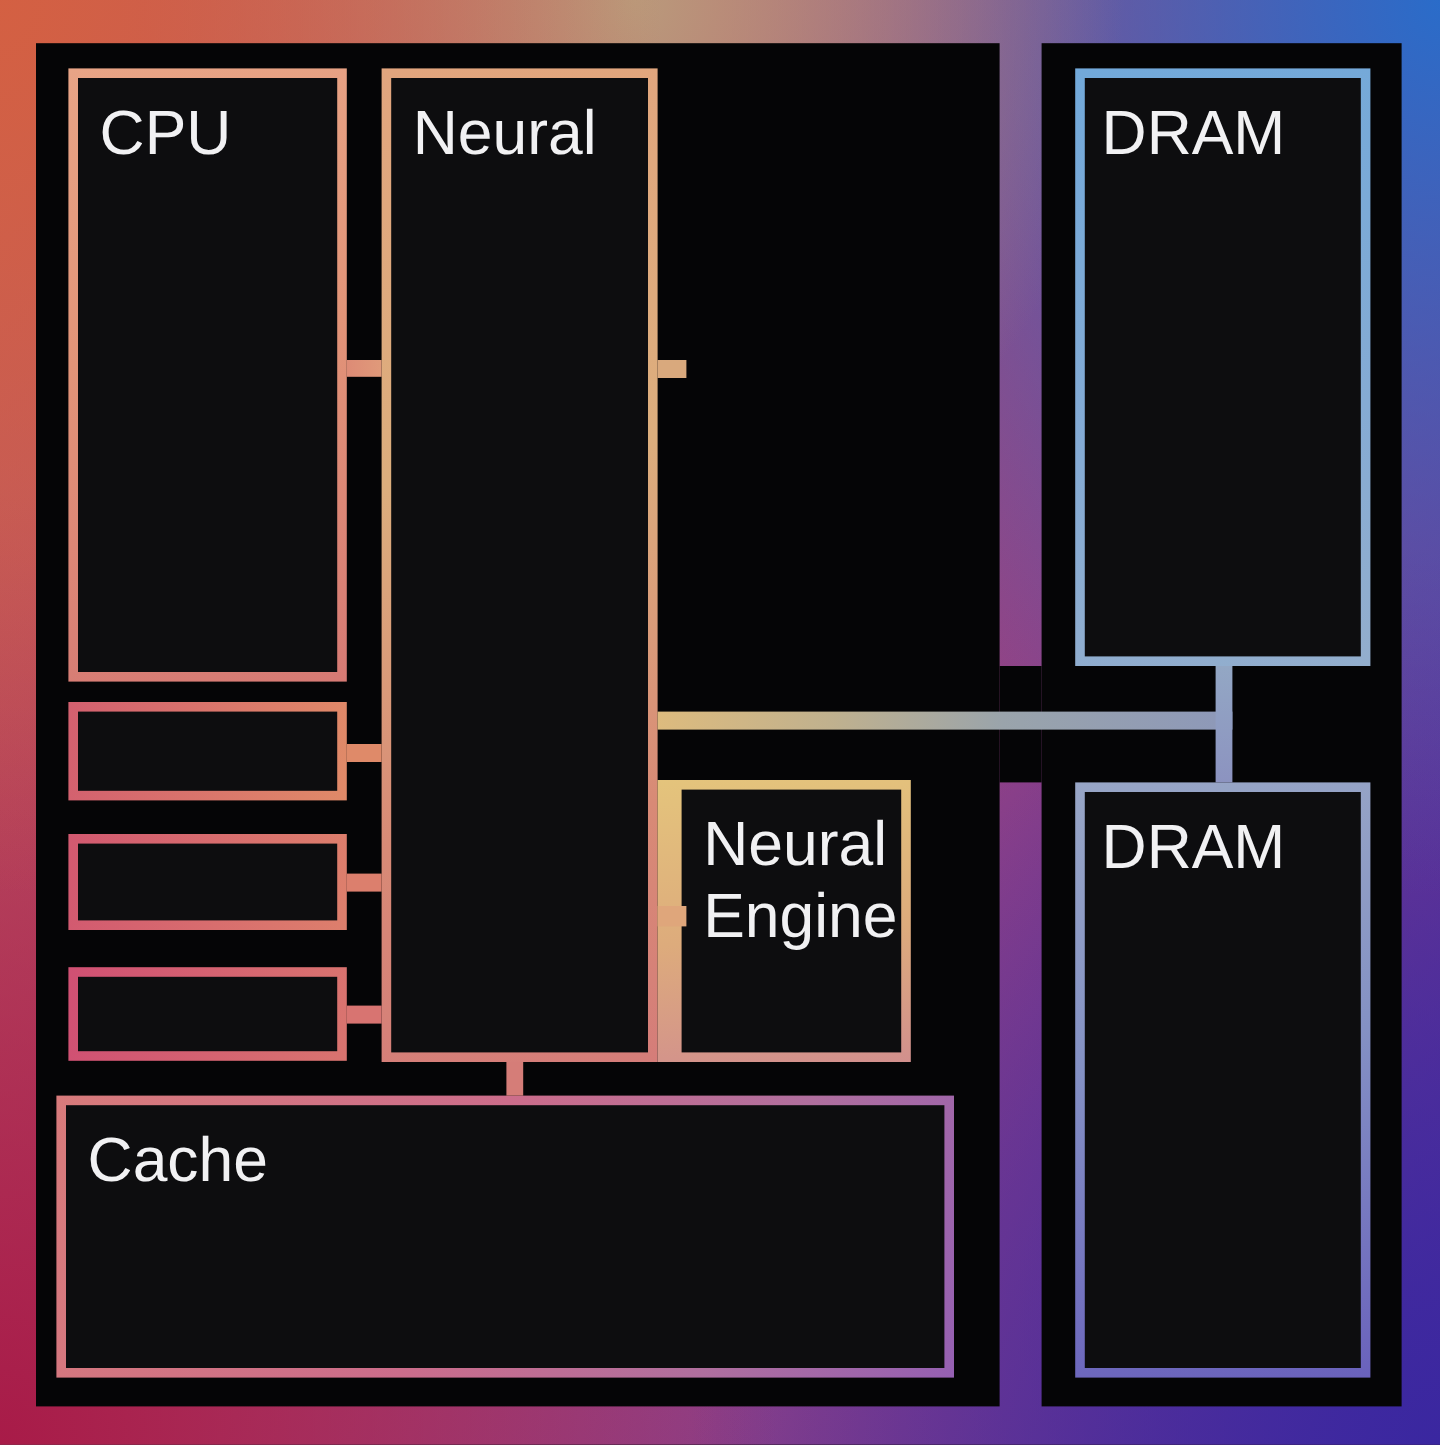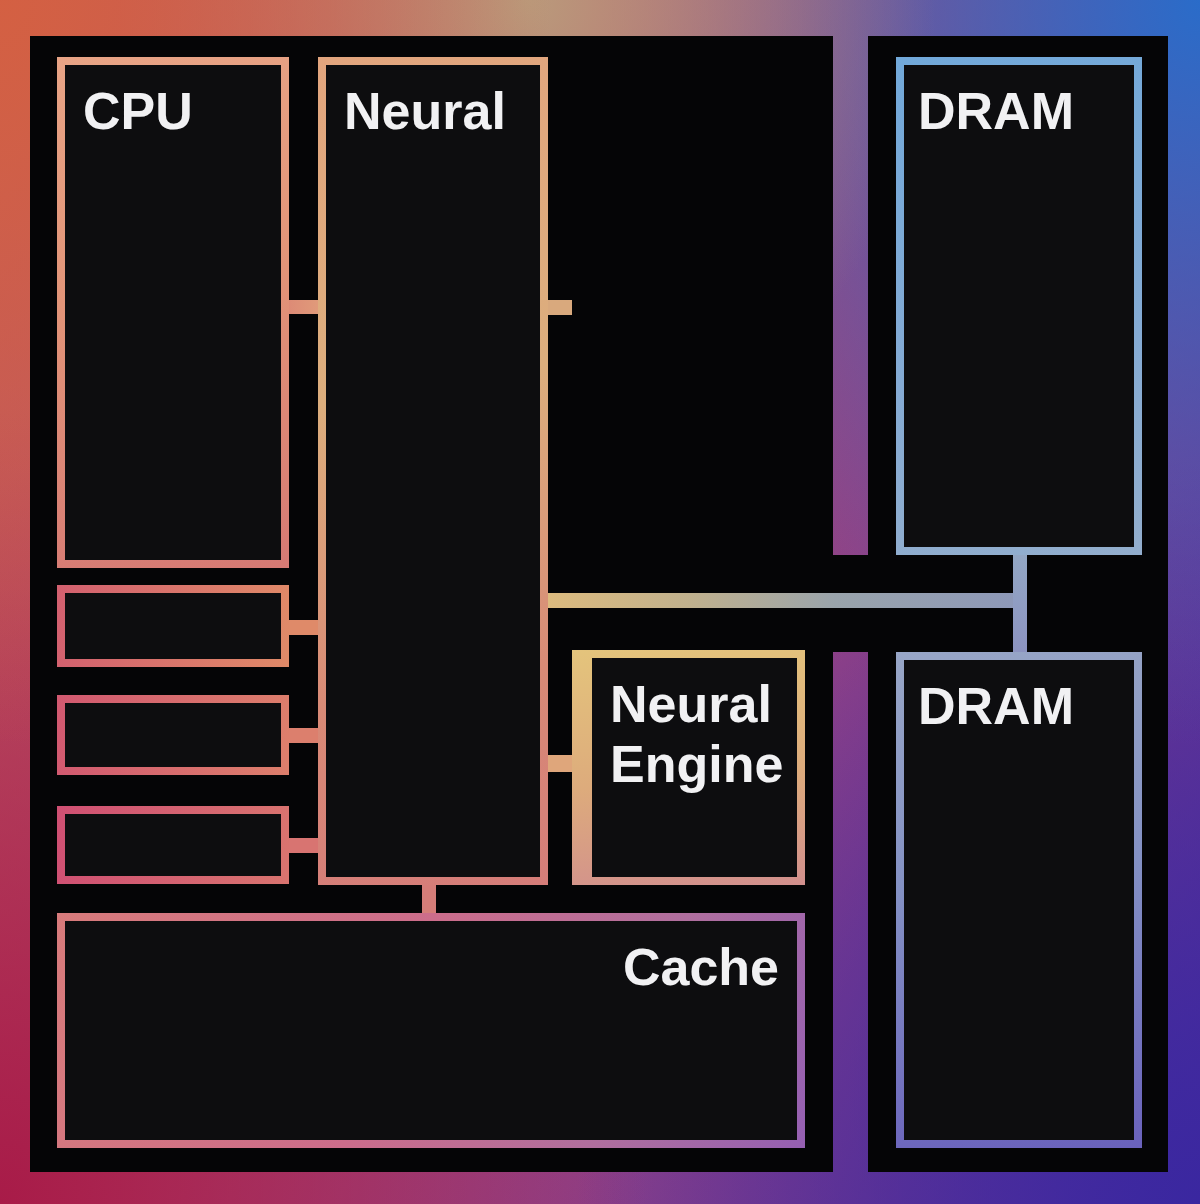--- a/index.html
+++ b/index.html
@@ -22,21 +22,21 @@
   .gbox  { position: absolute; padding: 8px; }
   .gbox .inner {
     width: 100%; height: 100%;
     background: #0d0d0f;
     padding: 16px 18px;
   }
   .lbl {
     display: inline-block;
     color: #f1f1f3;
     font-size: 52px;
-    font-weight: 700;
+    font-weight: 400;
     line-height: 60px;
     letter-spacing: 0;
   }
   .conn { position: absolute; }
 </style>
 </head>
 <body>
 
 <div class="scene">
 
@@ -65,29 +65,29 @@
   </div>
 
   <div class="gbox" style="left:318px; top:57px; width:230px; height:828px;
               background:linear-gradient(170deg,#e2a57e 0%,#dcae7d 40%,#d88a76 75%,#d57d79 100%);">
     <div class="inner">
       <span class="lbl">Neural</span>
     </div>
   </div>
 
 
-  <div class="gbox" style="left:572px; top:650px; width:233px; height:235px;
+  <div class="gbox" style="left:548px; top:650px; width:211px; height:235px;
               background:linear-gradient(175deg,#e4c47c 0%,#ddab7c 55%,#d2908d 100%);padding-left:20px;">
     <div class="inner">
       <span class="lbl">Neural Engine</span>
     </div>
   </div>
 
-  <div class="gbox" style="left:57px; top:913px; width:748px; height:235px;
-              background:linear-gradient(112deg,#d87b7b 0%,#cc6d8b 45%,#b06f9e 75%,#9560b2 100%);text-align:right;">
+  <div class="gbox" style="left:47px; top:913px; width:748px; height:235px;
+              background:linear-gradient(112deg,#d87b7b 0%,#cc6d8b 45%,#b06f9e 75%,#9560b2 100%);">
     <div class="inner">
       <span class="lbl">Cache</span>
     </div>
   </div>
 
   <div class="gbox" style="left:896px; top:57px; width:246px; height:498px;
               background:linear-gradient(168deg,#72a9da 0%,#85abd4 60%,#93aecd 100%);">
     <div class="inner" style="padding:16px 14px;">
       <span class="lbl">DRAM</span>
     </div>

